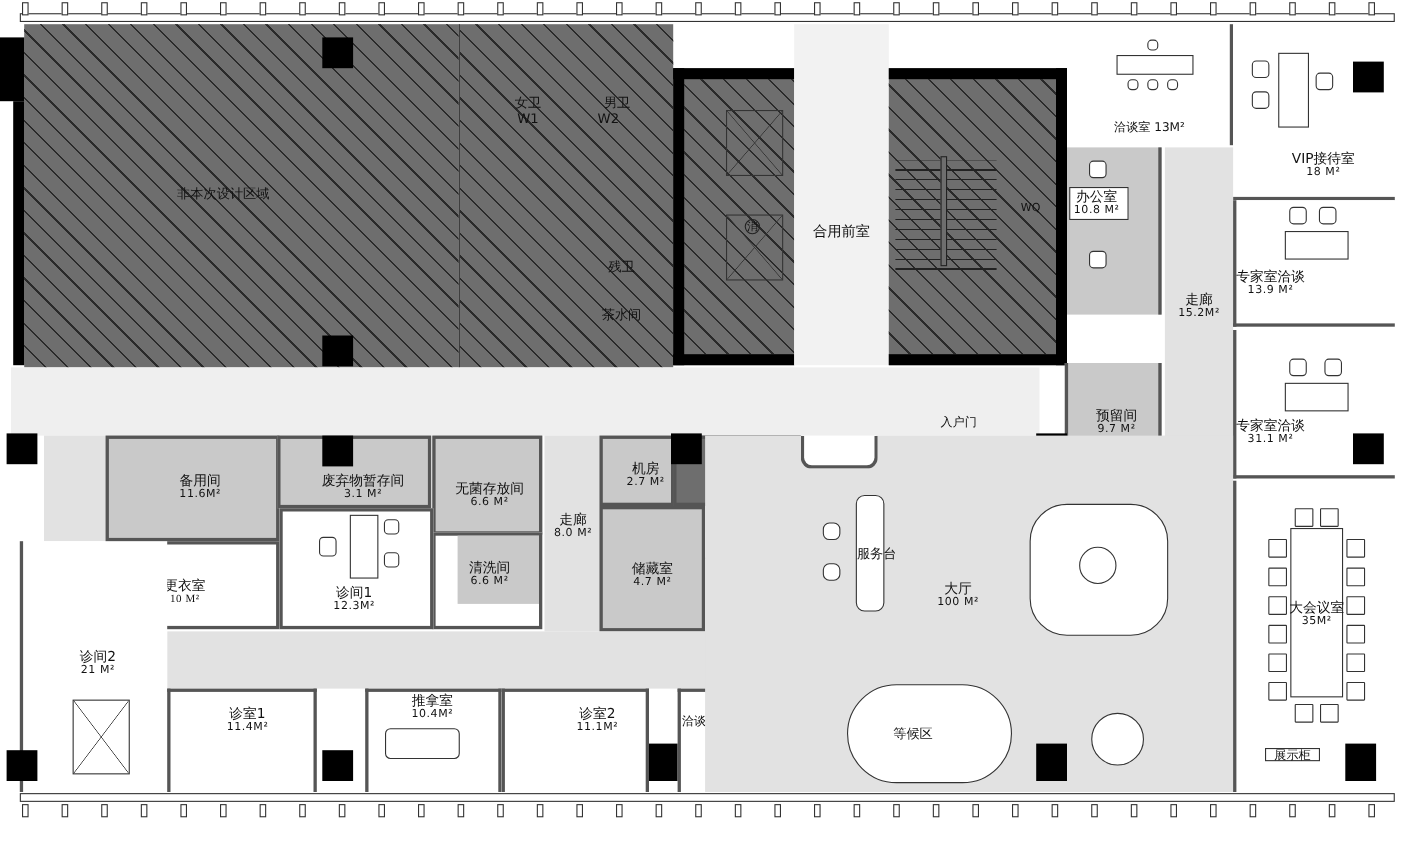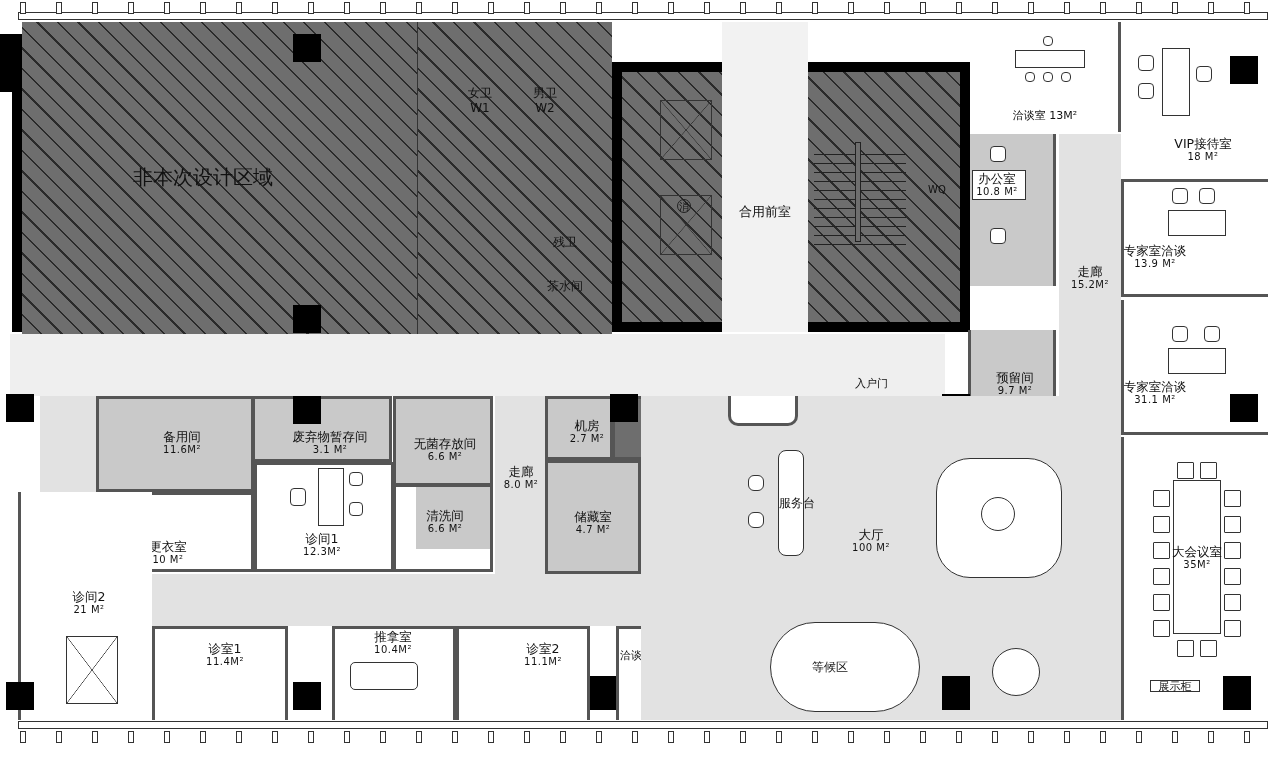--- a/index.html
+++ b/index.html
@@ -7,21 +7,21 @@
   .abs{position:absolute;box-sizing:border-box;}
   .hatch{background-color:#6e6e6e;background-image:repeating-linear-gradient(45deg,transparent 0 13px,#2a2a2a 13px 14.5px);}
   .blk{background:#000;}
   .room{border:3px solid #555;}
   .gray{background:#c9c9c9;}
   .light{background:#e2e2e2;}
   .white{background:#ffffff;}
   .lbl{position:absolute;text-align:center;line-height:1.15;font-size:12px;white-space:nowrap;transform:translate(-50%,-50%);}
   .lbl .nm{font-size:12.5px;display:block;}
   .lbl .ar{font-size:10px;display:block;letter-spacing:0.5px;}
-  .big{font-size:20px;font-family:Liberation Serif, serif;}
+  .big{font-size:12px;font-family:Liberation Serif, serif;}
   .mull{position:absolute;width:6px;height:12px;border:1px solid #333;background:#fff;box-sizing:border-box;}
   .chair{position:absolute;border:1px solid #333;border-radius:4px;background:#fff;box-sizing:border-box;}
   .tbl{position:absolute;border:1px solid #333;background:#fff;box-sizing:border-box;}
   .xbox{position:absolute;border:1px solid #333;box-sizing:border-box;background:
      linear-gradient(to top right,transparent calc(50% - 0.6px),#333 50%,transparent calc(50% + 0.6px)),
      linear-gradient(to bottom right,transparent calc(50% - 0.6px),#333 50%,transparent calc(50% + 0.6px));}
 </style>
 </head>
 <body>
 
@@ -106,21 +106,21 @@
 <div class="abs blk" style="left:293px;top:34px;width:28px;height:28px;"></div>
 <div class="abs blk" style="left:293px;top:305px;width:28px;height:28px;"></div>
 <div class="lbl big" style="left:203px;top:177px;">非本次设计区域</div>
 
 <div class="abs hatch" style="left:417px;top:22px;width:195px;height:312px;border-left:1px solid #333;"></div>
 <div class="abs" style="left:426px;top:86px;text-align:center;font-size:12px;line-height:1.25;margin-left:42px;">
   <span style="display:block;">女卫</span>
   <span style="display:block;">W1</span>
 </div>
 <div class="abs" style="left:533px;top:86px;text-align:center;font-size:12px;line-height:1.25;">
-  <span style="display:block;">男卫</span>
+  <span style="display:block;margin-left:16px;">男卫</span>
   <span style="display:block;">W2</span>
 </div>
 <div class="abs" style="left:553px;top:234px;font-size:12px;">残卫</div>
 <div class="abs" style="left:547px;top:278px;font-size:12px;">茶水间</div>
 
 <div class="abs hatch" style="left:612px;top:62px;width:110px;height:270px;border:10px solid #000;border-right:none;"></div>
 <div class="xbox" style="left:660px;top:100px;width:52px;height:60px;"></div>
 <div class="xbox" style="left:660px;top:195px;width:52px;height:60px;"></div>
 <div class="abs" style="left:677px;top:199px;font-size:10px;border:1px solid #222;border-radius:50%;width:14px;height:14px;text-align:center;line-height:14px;">消</div>
 
@@ -239,21 +239,21 @@
   <span class="nm">储藏室</span>
     <span class="ar">4.7 M²</span>
 </div>
 <div class="abs white" style="left:641px;top:484px;width:84px;height:24px;border-bottom:1px solid #999;"></div>
 <div class="lbl" style="left:680px;top:542px;">
   <span class="nm">茶水区</span>
     <span class="ar">5 M²</span>
 </div>
 
 <div class="abs white" style="left:96px;top:492px;width:158px;height:80px;border:3px solid #555;"></div>
-<div class="lbl" style="left:168px;top:553px;">
+<div class="lbl" style="left:168px;top:538px;font-family:Liberation Serif, serif;">
   <span class="nm">更衣室</span>
     <span class="ar">10 M²</span>
 </div>
 <div class="abs white" style="left:254px;top:462px;width:140px;height:110px;border:3px solid #555;"></div>
 <div class="tbl" style="left:318px;top:468px;width:26px;height:58px;"></div>
 <div class="chair" style="left:290px;top:488px;width:16px;height:18px;"></div>
 <div class="chair" style="left:349px;top:472px;width:14px;height:14px;"></div>
 <div class="chair" style="left:349px;top:502px;width:14px;height:14px;"></div>
 <div class="lbl" style="left:322px;top:545px;">
   <span class="nm">诊间1</span>

